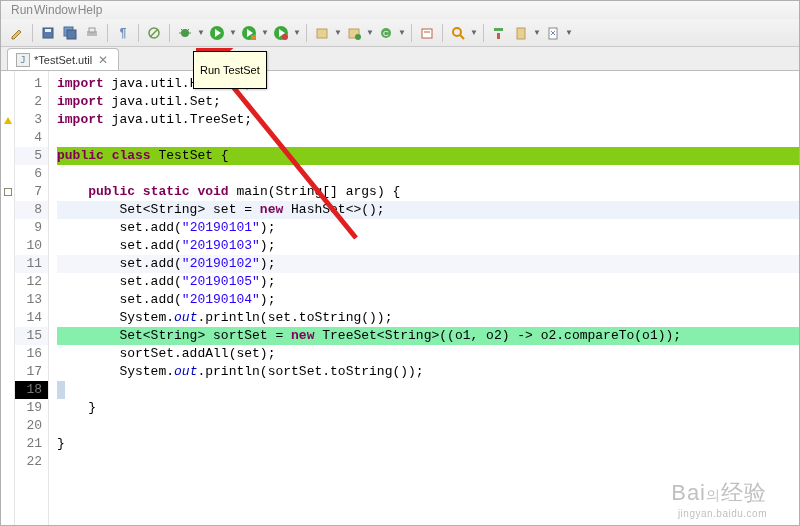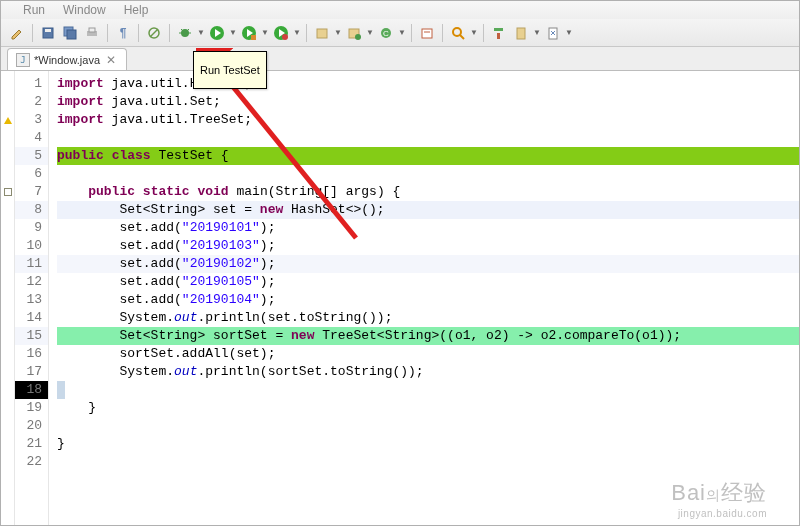--- a/index.html
+++ b/index.html
@@ -9,22 +9,22 @@
     font-size: 12px;
     background: #fff;
     width: 800px;
     height: 526px;
     overflow: hidden;
     position: relative;
     border: 1px solid #b0b0b0;
   }
   .menubar {
     display: flex;
-    gap: 18px;
-    padding: 2px 22px;
+    gap: 1px;
+    padding: 2px 10px;
     height: 18px;
     background: linear-gradient(#f7f7f7, #eeeeee);
     color: #888;
     font-size: 12px;
   }
   .menubar span { cursor: default; }
   .toolbar {
     display: flex;
     align-items: center;
     gap: 2px;
@@ -288,21 +288,21 @@
       </svg>
     </div>
   <div class="dd">▼</div>
 </div>
 
 <div class="tooltip">Run TestSet</div>
 
 <div class="tabbar">
   <div class="tab">
     <div class="ficon">J</div>
-    <span>*Window.java</span>
+    <span>*TestSet.util</span>
     <span class="close">✕</span>
   </div>
 </div>
 
 <div class="editor">
   <div class="ann-gutter" id="ann-gutter">
       <div class="ann-cell"></div>
       <div class="ann-cell"></div>
       <div class="ann-cell">
         <div class="warn-tri"></div>

